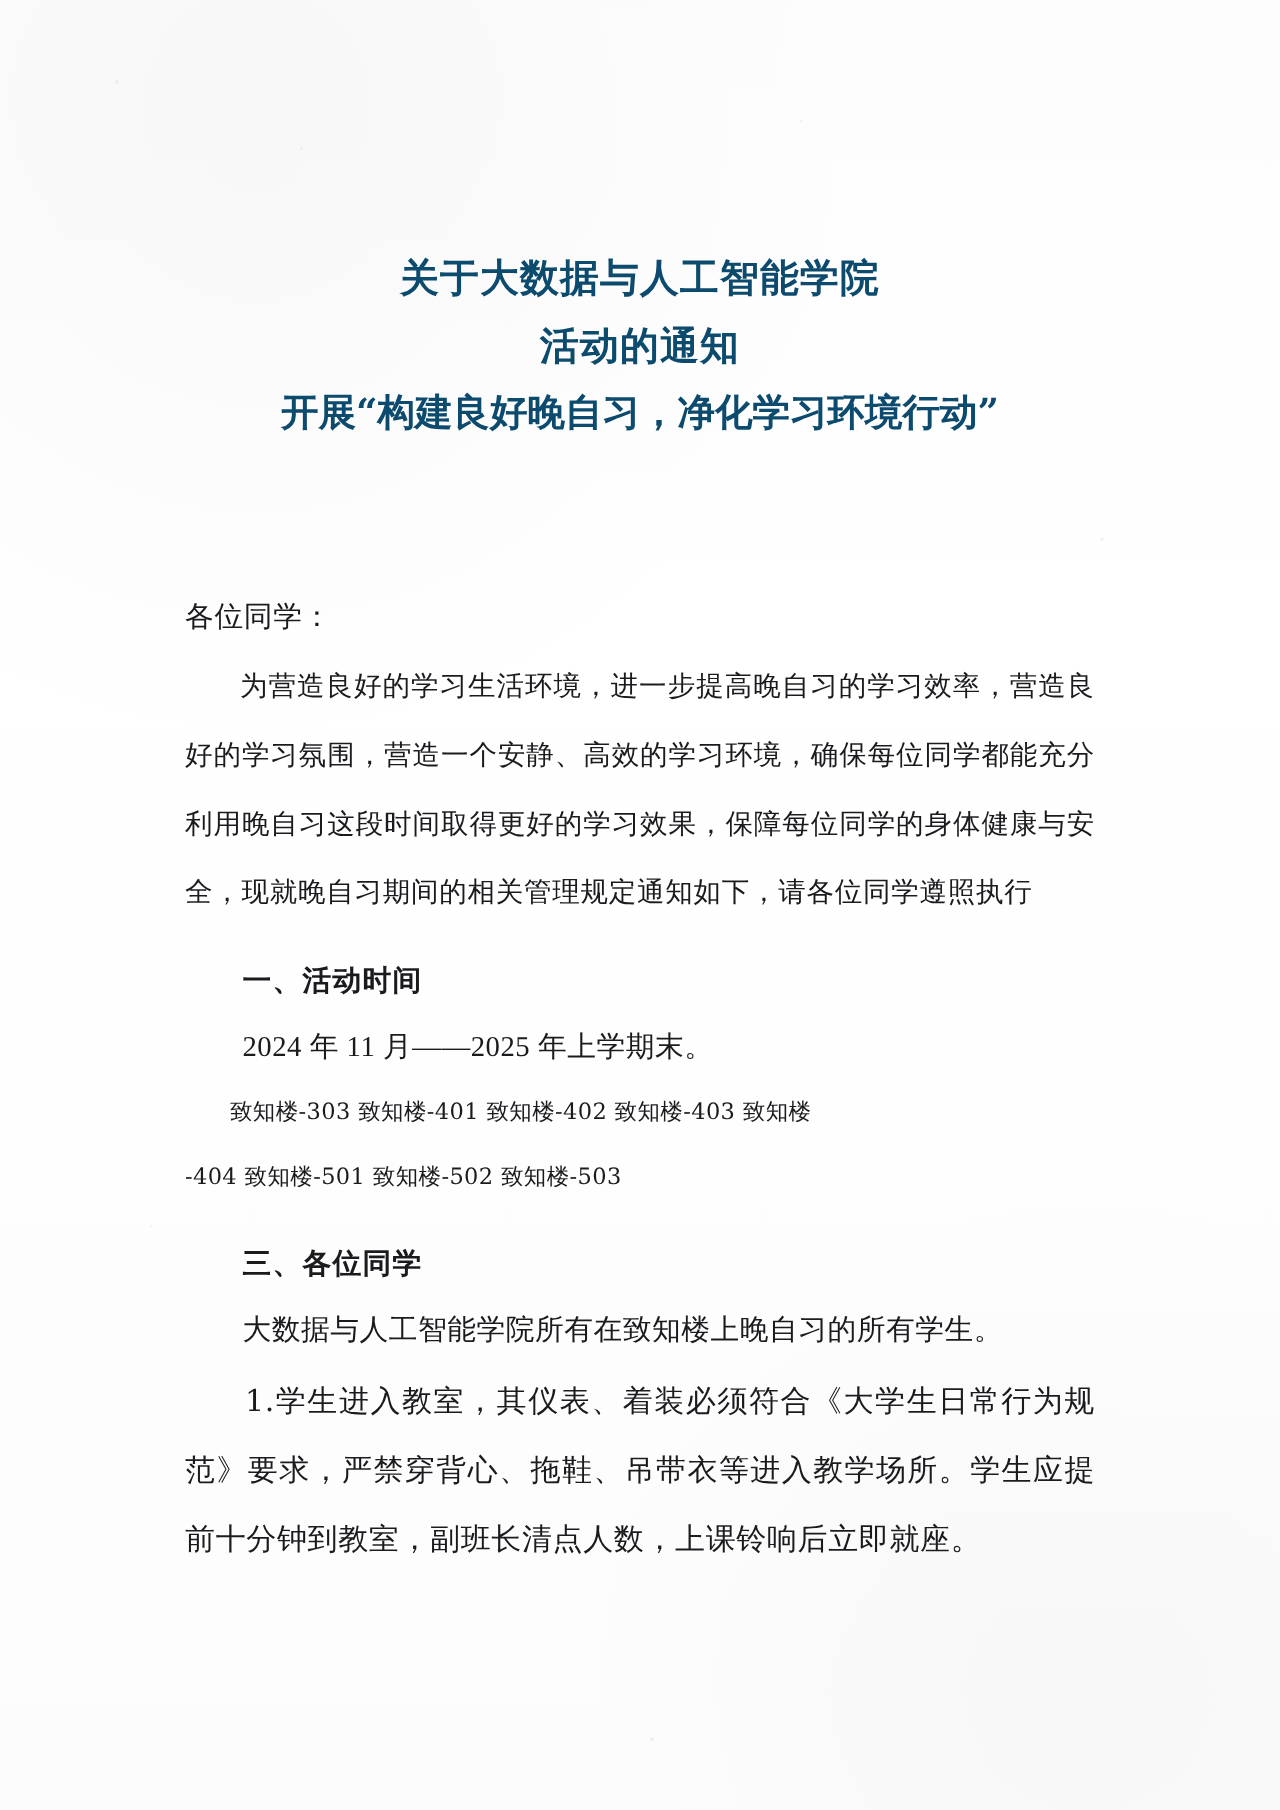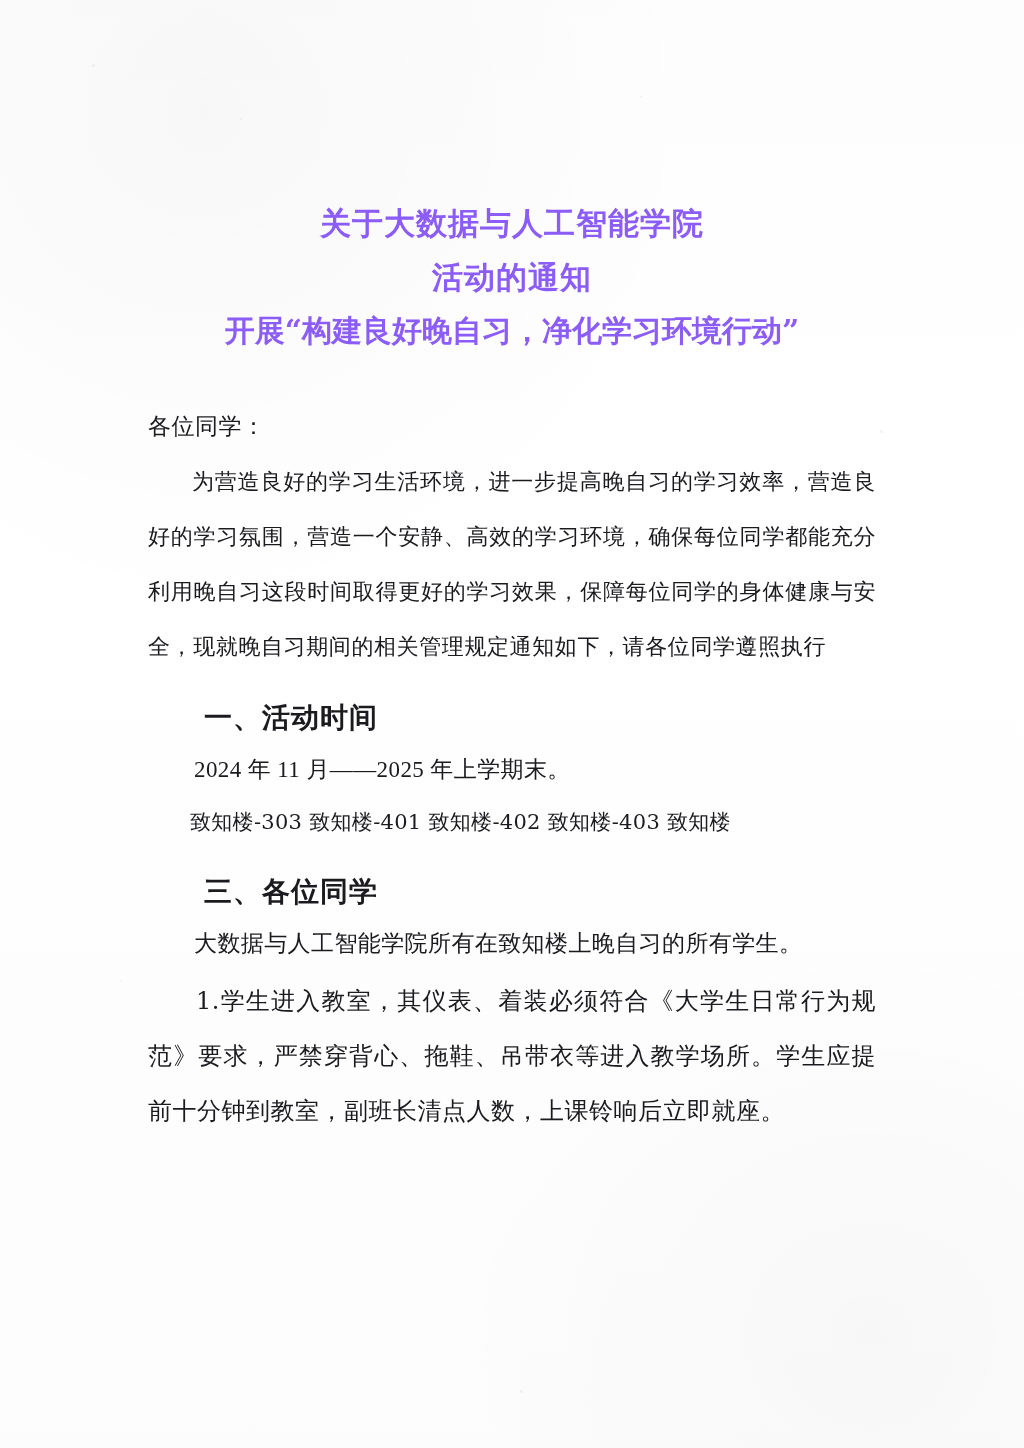--- a/index.html
+++ b/index.html
@@ -38,64 +38,64 @@
     width: 728px;
   }
 
   .doc-title {
     margin-top: 196px;
     text-align: center;
     font-size: 31px;
     line-height: 54px;
     font-weight: 700;
     letter-spacing: 1px;
-    color: #8b5cf6;
+    color: #0c4a6e;
     font-family: "DejaVu Serif", "Liberation Serif", serif;
   }
   .doc-title .tline { display: block; white-space: nowrap; }
   .doc-title .tline.l2 { font-size: 30px; letter-spacing: 0px; }
 
   .salutation {
-    margin-top: 48px;
+    margin-top: 116px;
     font-size: 23px;
     line-height: 40px;
     letter-spacing: 0.5px;
   }
 
   p.body-para {
     margin: 8px 0 0 0;
     font-size: 22px;
     line-height: 55px;
     text-indent: 2em;
     text-align: justify;
     letter-spacing: 0.6px;
   }
 
   h2.section-head {
     margin: 18px 0 0 0;
-    font-size: 28px;
+    font-size: 23px;
     line-height: 52px;
     font-weight: 700;
     text-indent: 2em;
     letter-spacing: 1px;
-    font-family: Liberation Sans, sans-serif;
+    font-family: Liberation Mono, monospace;
   }
 
   p.plain-para {
     margin: 0;
     font-size: 23px;
     line-height: 52px;
     text-indent: 2em;
     letter-spacing: 0.4px;
     font-family: Liberation Serif, serif;
   }
 
   p.rooms {
     margin: 0;
-    font-size: 21px;
+    font-size: 18px;
     line-height: 52px;
     text-indent: 2em;
     letter-spacing: 0.3px;
   }
   p.rooms .second-line {
     display: block;
     text-indent: 0;
   }
 
   p.rule-para {
@@ -138,20 +138,21 @@
 
     <div class="salutation">各位同学：</div>
 
     <p class="body-para">为营造良好的学习生活环境，进一步提高晚自习的学习效率，营造良好的学习氛围，营造一个安静、高效的学习环境，确保每位同学都能充分利用晚自习这段时间取得更好的学习效果，保障每位同学的身体健康与安全，现就晚自习期间的相关管理规定通知如下，请各位同学遵照执行</p>
 
     <h2 class="section-head">一、活动时间</h2>
     <p class="plain-para">2024 年 11 月——2025 年上学期末。</p>
 
     <p class="rooms">
       <span>致知楼-303  致知楼-401 致知楼-402 致知楼-403 致知楼</span>
+      <span class="second-line">-404  致知楼-501  致知楼-502  致知楼-503</span>
     </p>
 
     <h2 class="section-head">三、各位同学</h2>
     <p class="plain-para">大数据与人工智能学院所有在致知楼上晚自习的所有学生。</p>
 
     <p class="rule-para">1.学生进入教室，其仪表、着装必须符合《大学生日常行为规范》要求，严禁穿背心、拖鞋、吊带衣等进入教学场所。学生应提前十分钟到教室，副班长清点人数，上课铃响后立即就座。</p>
 
   </div>
 </div>
 

